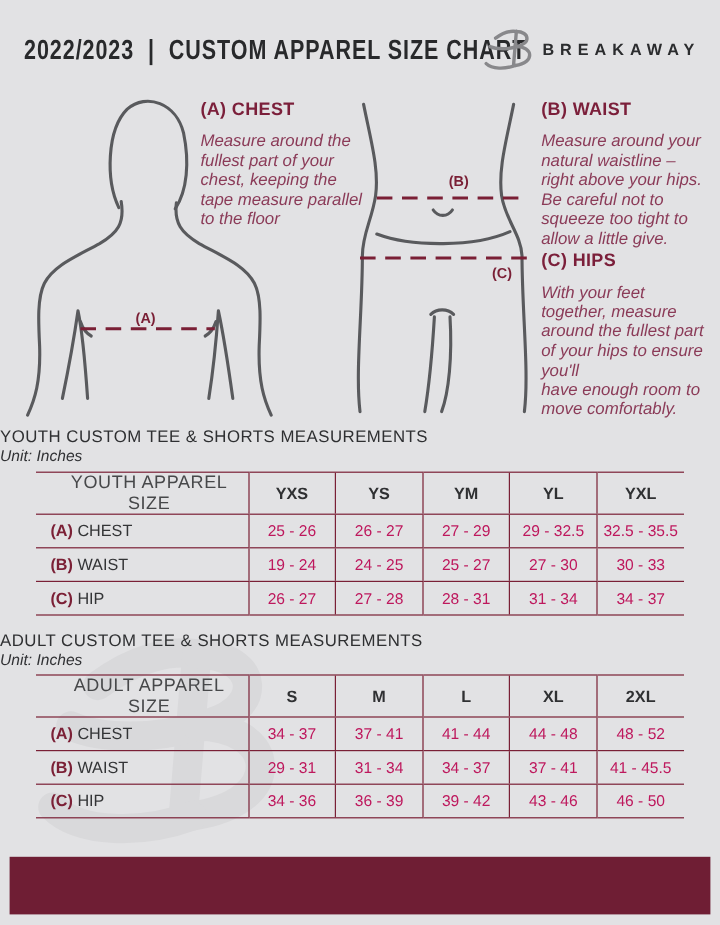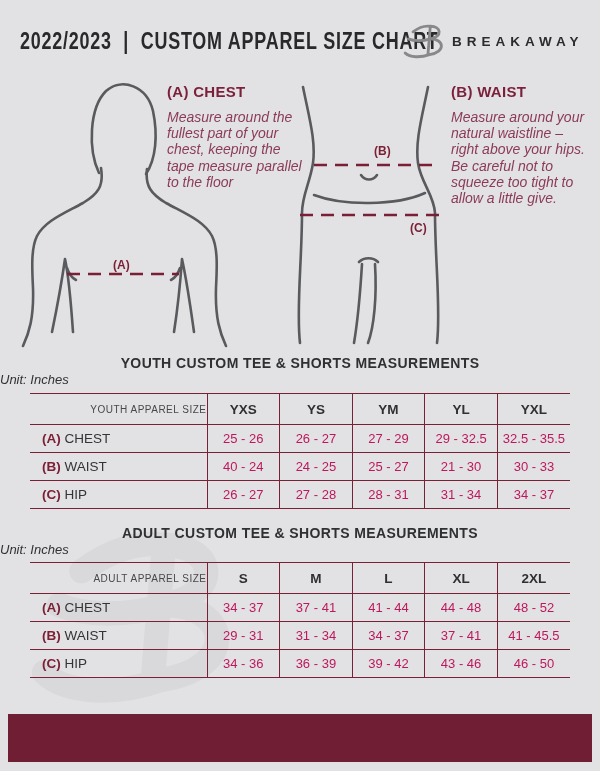--- a/index.html
+++ b/index.html
@@ -33,22 +33,22 @@
   .guide-h {
     margin:0 0 9px 0; font-size:15px; font-weight:bold;
     letter-spacing:0.3px; color:#7b1f3a;
   }
   .guide-p {
     margin:0; font-size:14px; font-style:italic; line-height:1.16;
     color:#8b3b58; white-space:pre-line;
   }
   
   .sec-title {
-    position:absolute; left:0; width:600px; text-align:center;
-    font-size:14px; font-weight:bold; letter-spacing:0.4px; color:#2f3032;
+    position:absolute; left:0; width:600px; 
+    font-size:14px; font-weight:normal; letter-spacing:0.4px; color:#2f3032;
   }
   .sec-unit {
     position:absolute; left:0; width:600px; text-align:left;
     font-size:13px; font-style:italic; color:#303134;
   }
   .t-youth-title { top:355px; } .t-youth-unit { top:372px; }
   .t-adult-title { top:525px; } .t-adult-unit { top:542px; }
   
   .size-table {
     position:absolute; left:30px; width:540px; z-index:1;
@@ -57,22 +57,22 @@
   .tbl-youth { top:393px; }
   .tbl-adult { top:562px; }
   .size-table th, .size-table td {
     border-top:1.5px solid #7a2036; border-bottom:1.5px solid #7a2036;
     padding:0; background:transparent;
   }
   .size-table .vb { border-left:1.5px solid #7a2036; }
   .size-table tr.hdr { height:31px; }
   .size-table tr.row { height:28px; }
   th.label-col {
-    text-align:right; padding-left:12px; font-weight:normal;
-    font-size:10px; letter-spacing:0.5px; color:#47484a;
+    text-align:center; padding-left:12px; font-weight:normal;
+    font-size:15px; letter-spacing:0.5px; color:#47484a;
   }
   th.size-col { font-size:13.5px; font-weight:bold; text-align:center; color:#2f3032;margin-left:48px; }
   td.row-label { text-align:left; padding-left:12px; font-size:13.5px; color:#333436; }
   td.row-label .pfx { font-weight:bold; color:#7b2036; }
   td.val { text-align:center; font-size:13px; color:#be185d; }
   
   .watermark { position:absolute; left:24px; top:515px; z-index:0; }
   .footer {
     position:absolute; left:8px; top:714px; width:584px; height:48px;
     background:#6f1e34; z-index:2;
@@ -138,20 +138,30 @@
   </div>
   <div class="guide-block blk-waist">
     <h3 class="guide-h">(B) WAIST</h3>
     <p class="guide-p">Measure around your
 natural waistline –
 right above your hips.
 Be careful not to
 squeeze too tight to
 allow a little give.</p>
   </div>
+  <div class="guide-block blk-hips">
+    <h3 class="guide-h">(C) HIPS</h3>
+    <p class="guide-p">With your feet
+together, measure
+around the fullest part
+of your hips to ensure
+you'll
+have enough room to
+move comfortably.</p>
+  </div>
 
   <div class="watermark">
     <svg width="220" height="210" viewBox="0 0 56 56" fill="none" stroke="#d9d9db" stroke-width="6.5" stroke-linecap="round">
       <path d="M 14 15 C 22 9 30 7 36 8"></path>
       <path d="M 36 8 C 35 20 34 32 33 44"></path>
       <path d="M 36 8 C 50 8 52 21 36 24"></path>
       <path d="M 36 24 C 27 27 15 27 8 24"></path>
       <path d="M 36 24 C 54 24 56 41 35 44"></path>
       <path d="M 35 44 C 24 48 10 48 4 42"></path>
     </svg>
@@ -181,24 +191,24 @@
     <tr class="row">
       <td class="row-label"><span class="pfx">(A)</span> <span>CHEST</span></td>
       <td class="val vb">25 - 26</td>
       <td class="val vb">26 - 27</td>
       <td class="val vb">27 - 29</td>
       <td class="val vb">29 - 32.5</td>
       <td class="val vb">32.5 - 35.5</td>
     </tr>
     <tr class="row">
       <td class="row-label"><span class="pfx">(B)</span> <span>WAIST</span></td>
-      <td class="val vb">40 - 24</td>
+      <td class="val vb">19 - 24</td>
       <td class="val vb">24 - 25</td>
       <td class="val vb">25 - 27</td>
-      <td class="val vb">21 - 30</td>
+      <td class="val vb">27 - 30</td>
       <td class="val vb">30 - 33</td>
     </tr>
     <tr class="row">
       <td class="row-label"><span class="pfx">(C)</span> <span>HIP</span></td>
       <td class="val vb">26 - 27</td>
       <td class="val vb">27 - 28</td>
       <td class="val vb">28 - 31</td>
       <td class="val vb">31 - 34</td>
       <td class="val vb">34 - 37</td>
     </tr>

